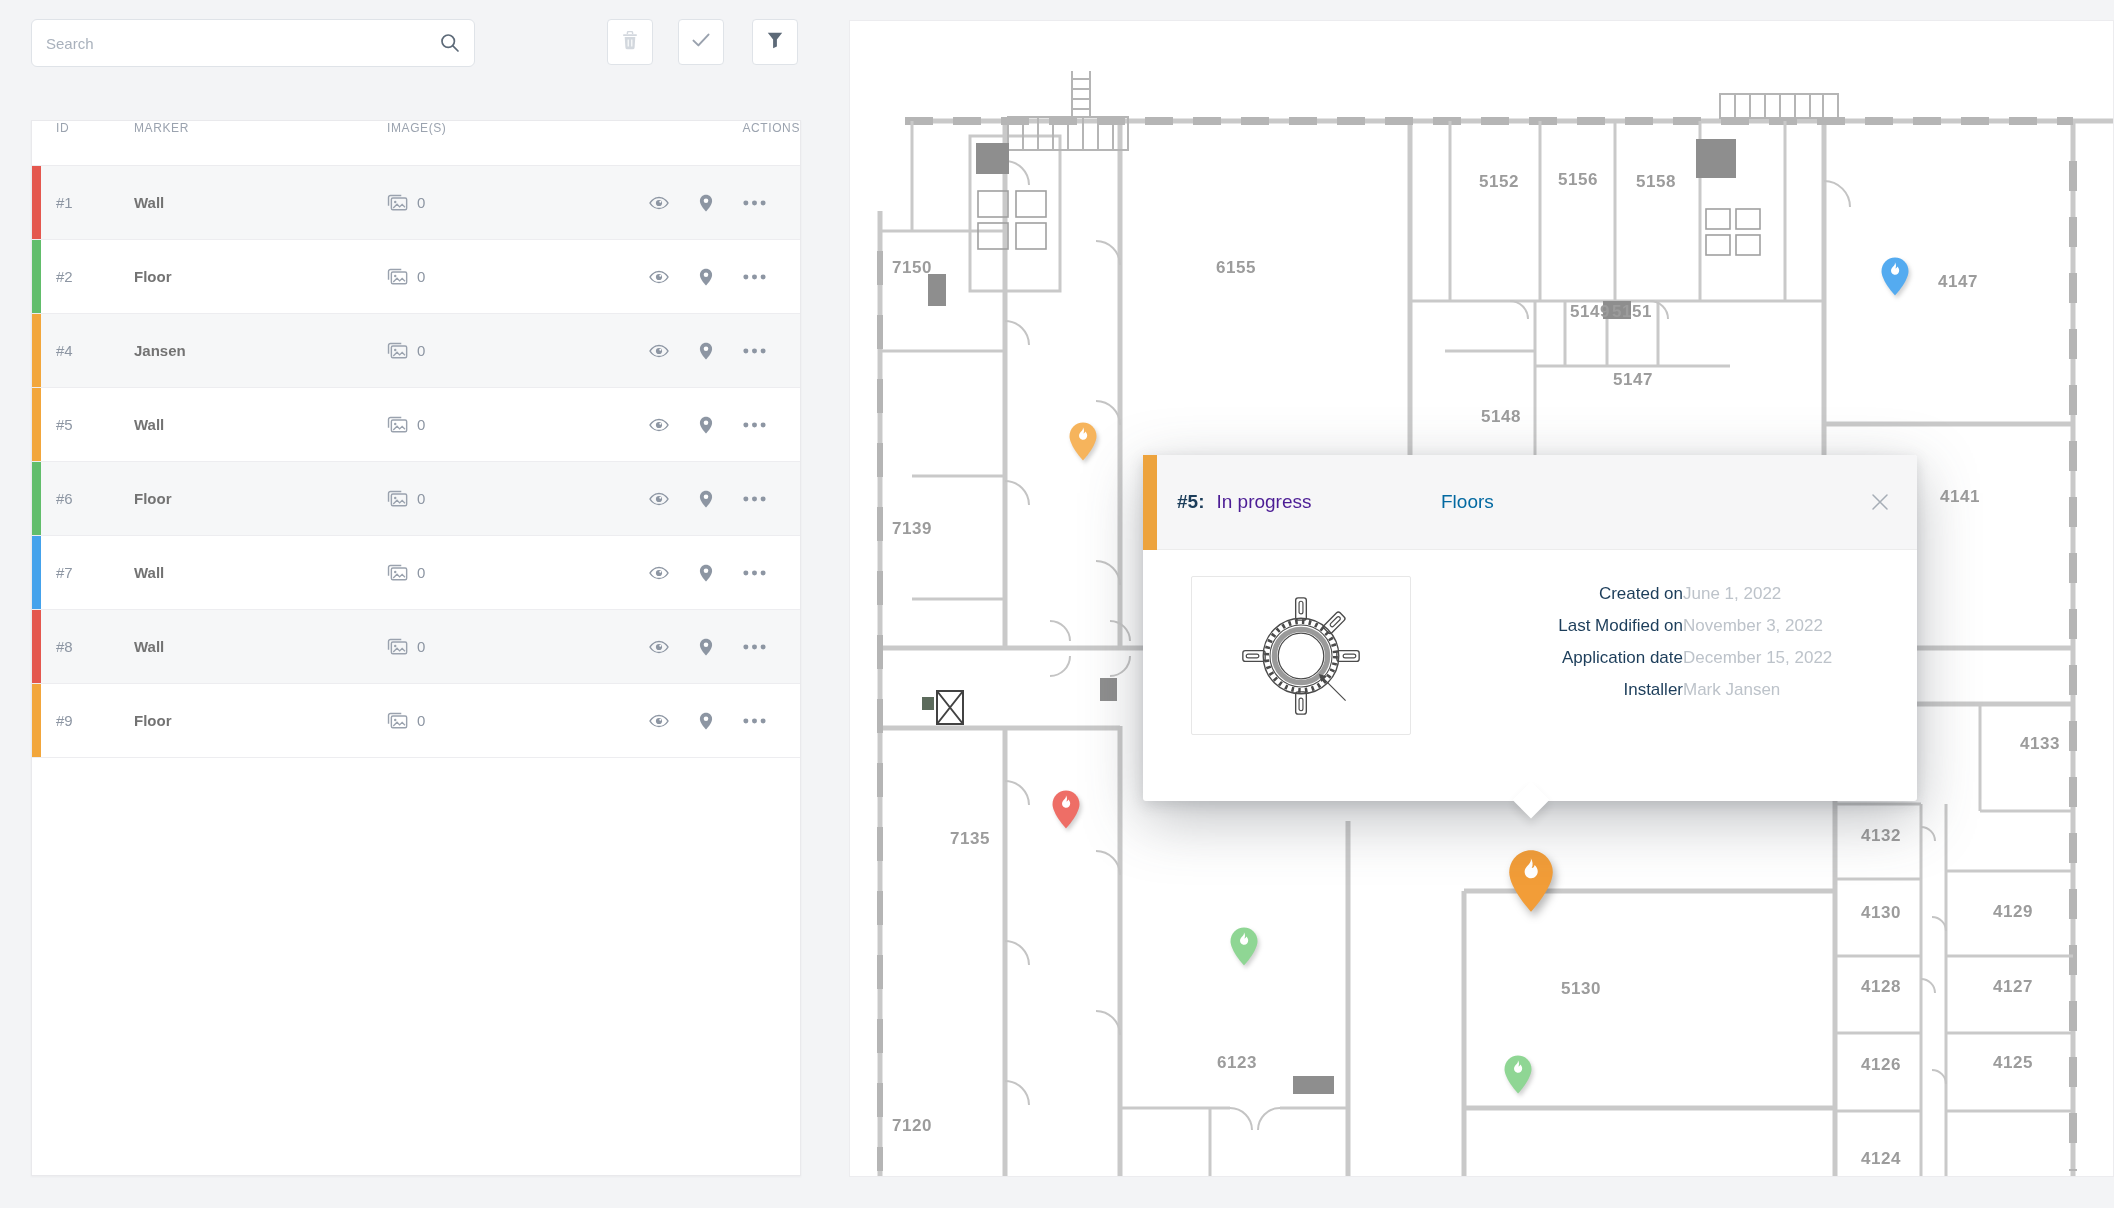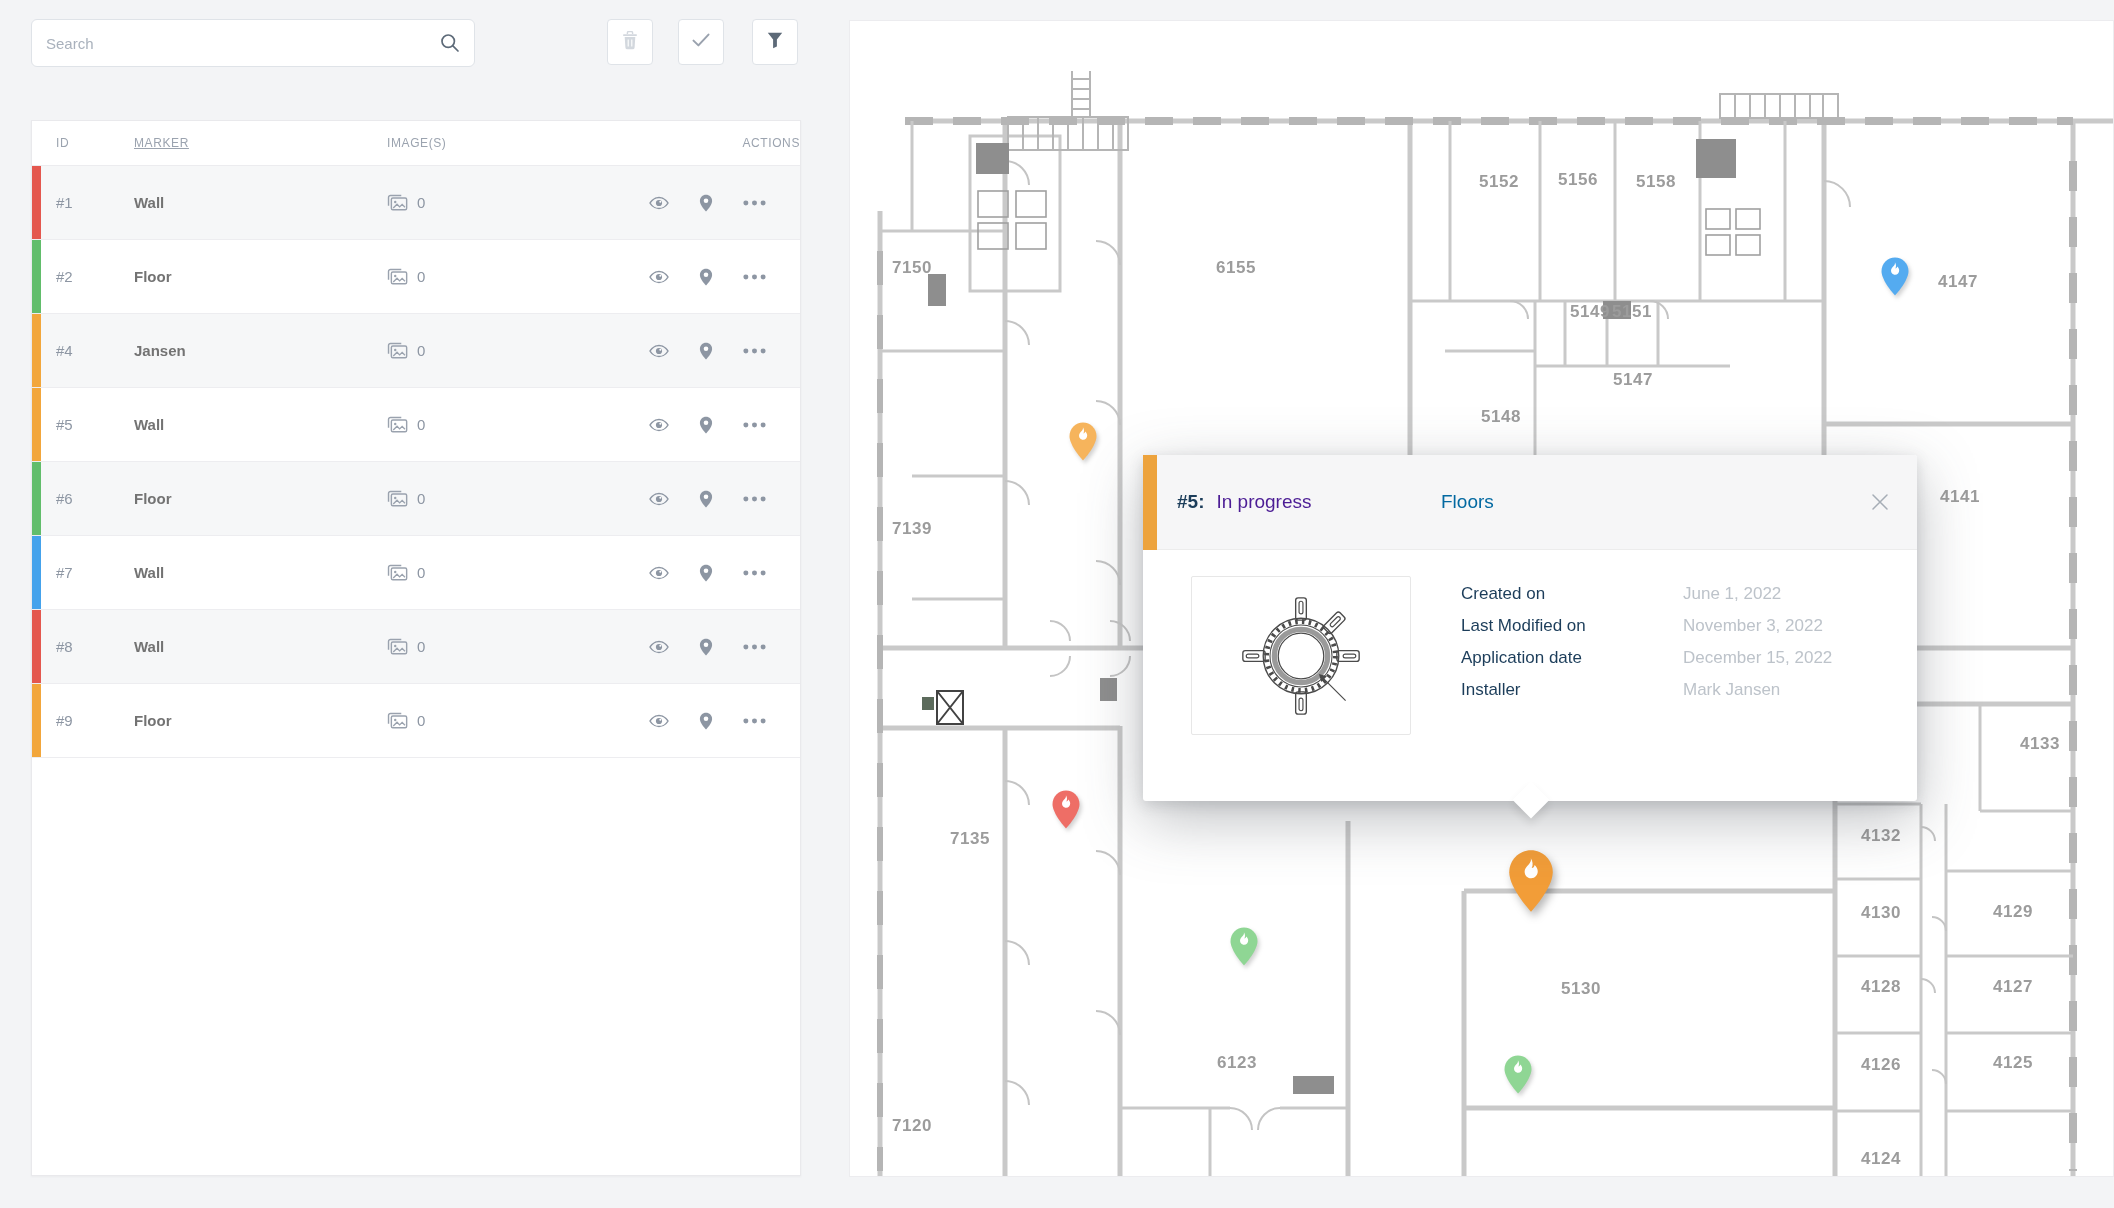--- a/index.html
+++ b/index.html
@@ -15,24 +15,24 @@
   .search-box input { flex:1; border:none; outline:none; background:transparent;
     font-family:"Liberation Sans",sans-serif; font-size:15px; color:#3b4657; padding:0 14px; }
   .search-box input::placeholder { color:#a9b1bc; }
   .search-box .sicon { width:20px; height:20px; margin-right:14px; flex:none; }
   .tbtn { position:absolute; top:0; width:46px; height:46px; background:#fff;
     border:1px solid #dfe3e8; border-radius:4px; display:flex; align-items:center; justify-content:center; cursor:pointer; }
   .tbtn.b1 { left:576px; } .tbtn.b2 { left:647px; } .tbtn.b3 { left:721px; }
 
   .table-card { margin-top:53px; width:770px; height:1056px; background:#fff;
     border:1px solid #e9e9ec; box-shadow:0 1px 2px rgba(0,0,0,.04); overflow:hidden; }
-  .thead { display:flex; align-items:center; height:45px; border-bottom:1px solid #ececef;
+  .thead { display:flex; align-items:flex-start; height:45px; border-bottom:1px solid #ececef;
     font-size:12px; color:#9ba3af; letter-spacing:.6px; }
   .thead .c-id { margin-left:24px; width:78px; }
-  .thead .c-marker { width:253px;text-decoration:underline; }
+  .thead .c-marker { width:253px; }
   .thead .c-img { flex:1; }
   .thead .c-act { width:185px; text-align:right; }
   .trow { position:relative; display:flex; align-items:center; height:74px; border-bottom:1px solid #ededf0; cursor:pointer; }
   .trow:nth-child(odd) { background:#f6f7f8; }
   .trow .bar { position:absolute; left:0; top:0; bottom:0; width:9px; }
   .trow .c-id { margin-left:24px; width:78px; font-size:15px; color:#8d96a3; }
   .trow .c-marker { width:253px; font-size:15px; font-weight:600; color:#737373; }
   .trow .c-img { flex:1; display:flex; align-items:center; gap:9px; font-size:15px; color:#8d96a3; }
   .trow .c-act { width:185px; display:flex; align-items:center; justify-content:flex-end; gap:30px; padding-right:34px; }
   .aicon { display:flex; align-items:center; cursor:pointer; }
@@ -57,21 +57,21 @@
   .popup-accent { position:absolute; left:0; top:0; width:14px; height:95px; }
   .ph-id { margin-left:34px; font-size:19px; font-weight:600; color:#1c3d5a; }
   .ph-status { margin-left:12px; font-size:19px; color:#4c1d95; }
   .ph-category { position:absolute; left:298px; font-size:19px; color:#0369a1; }
   .popup-close { position:absolute; right:26px; top:36px; width:22px; height:22px; cursor:pointer; }
   .popup-body { position:relative; padding:26px 0 0 48px; display:flex; }
   .thumb { width:220px; height:159px; border:1px solid #e7e7e7; border-radius:2px; background:#fff;
     display:flex; align-items:center; justify-content:center; }
   .fields { margin-left:50px; margin-top:8px; }
   .frow { display:flex; margin-bottom:12px; }
-  .flabel { width:222px; font-size:17px; color:#1c3d5a; }
+  .flabel { width:222px; font-size:17px; color:#1c3d5a;text-align:right; }
   .fvalue { font-size:17px; color:#bdc3ca; }
 </style>
 </head>
 <body>
 
 <div class="app">
 
   <div class="left-panel">
     <div class="search-row">
       <div class="search-box">

